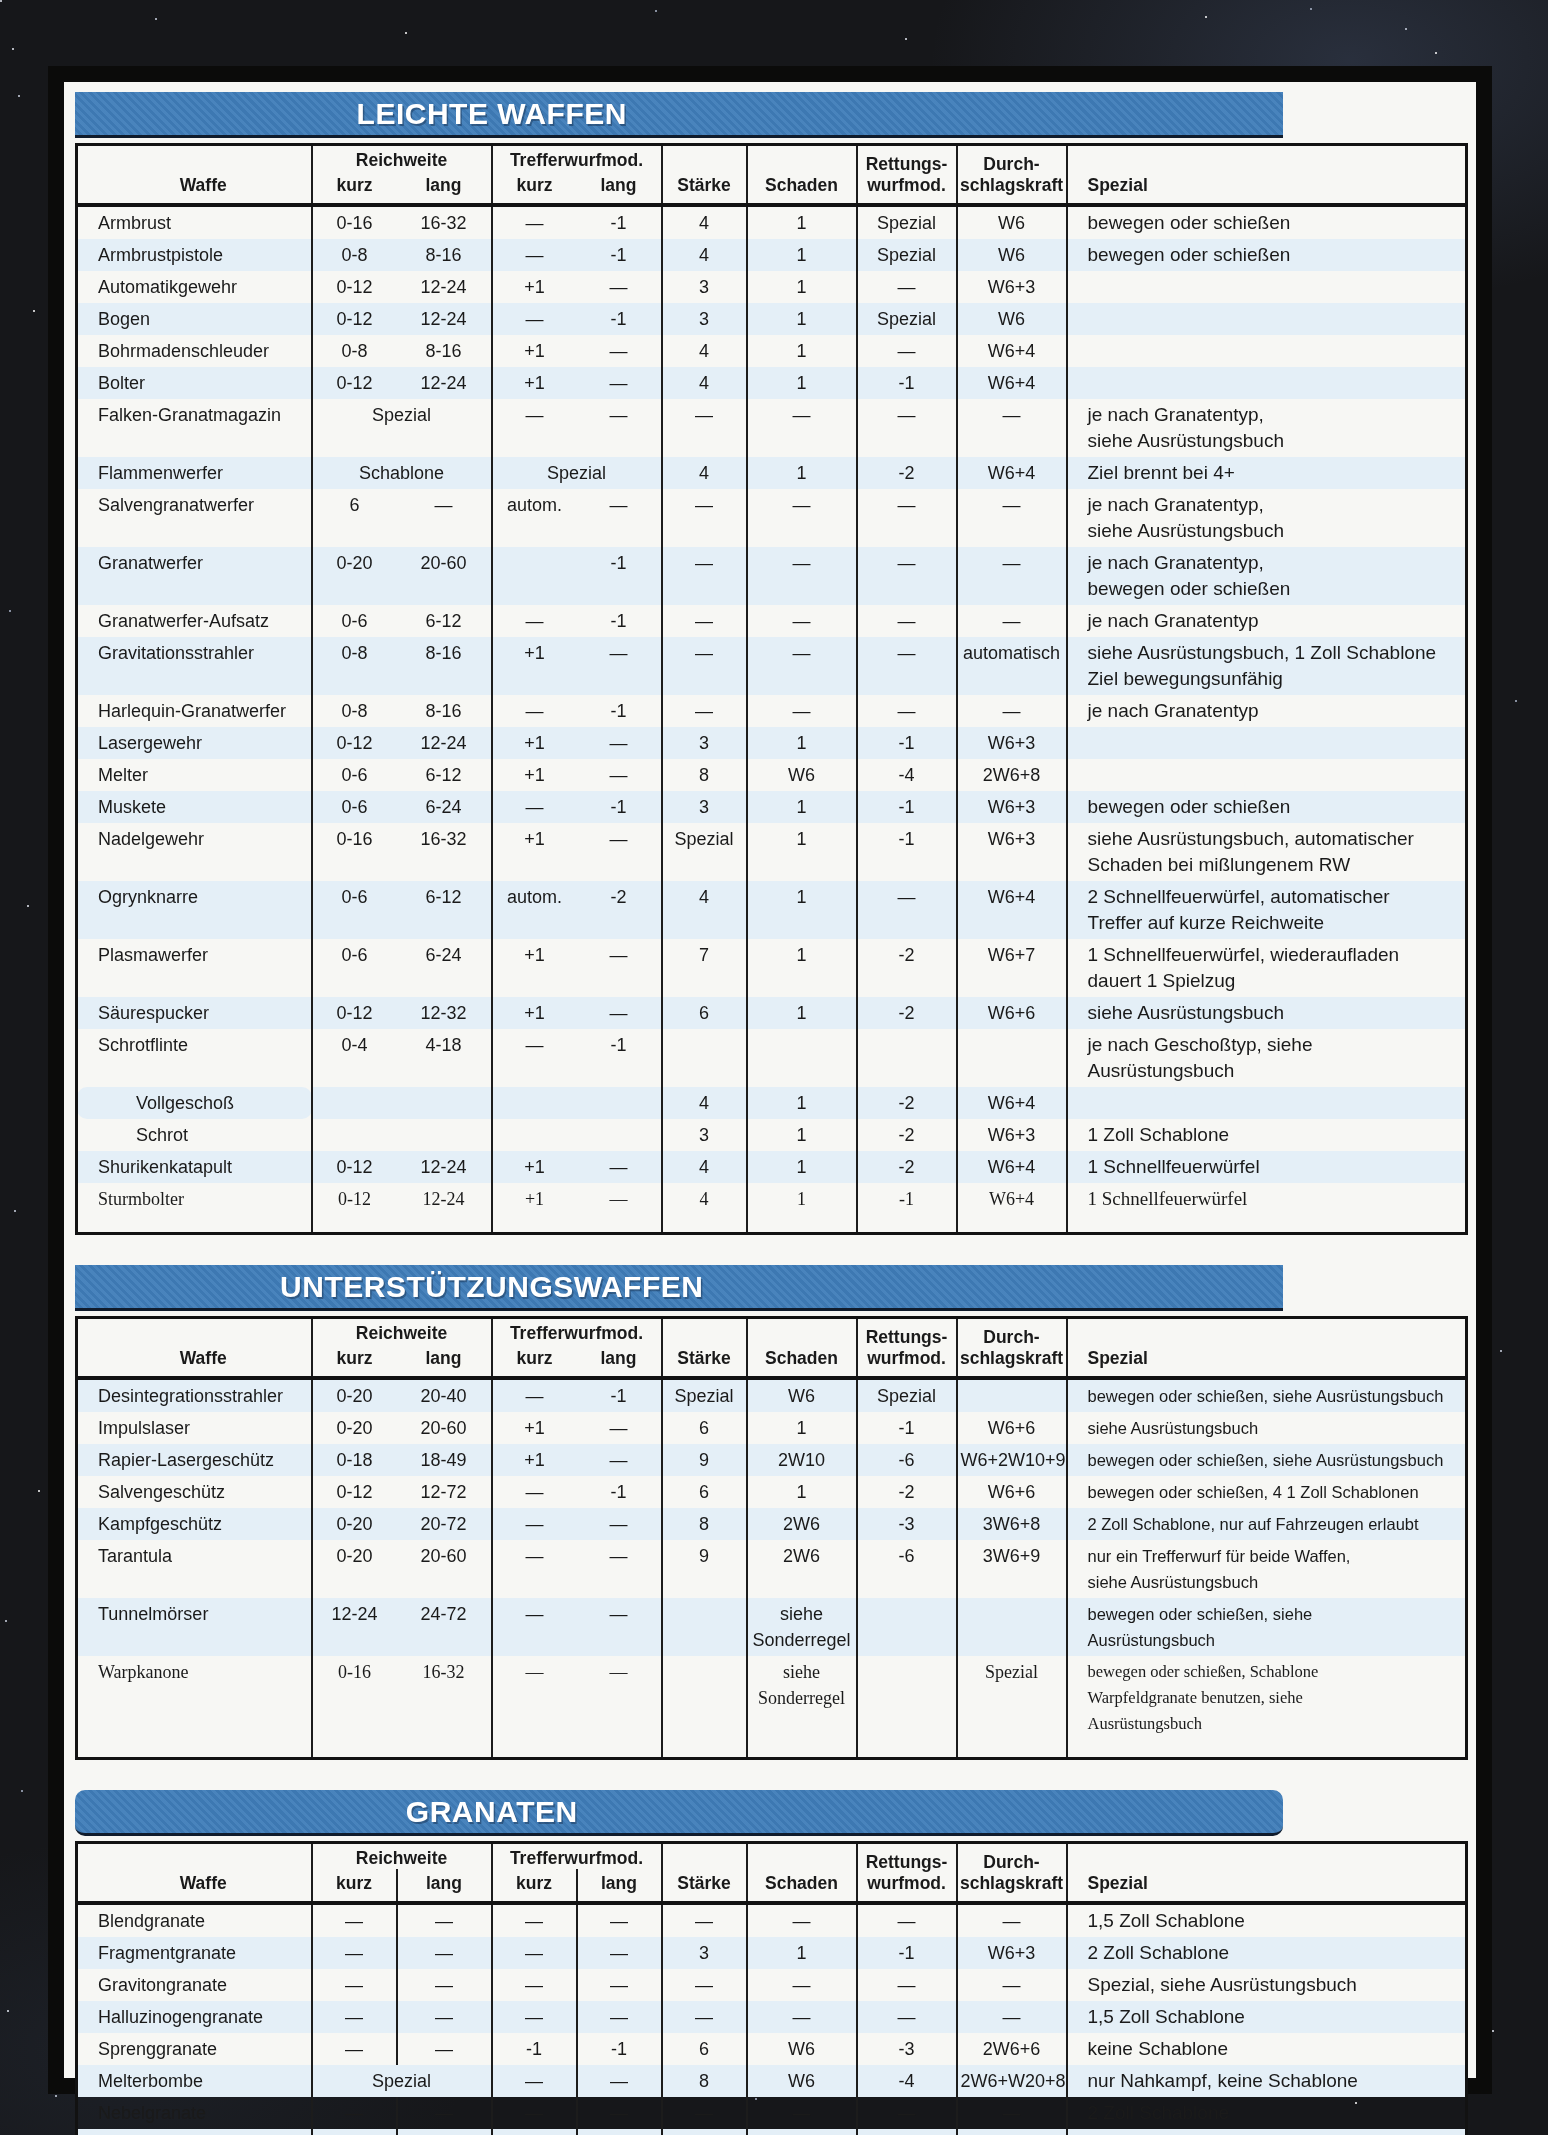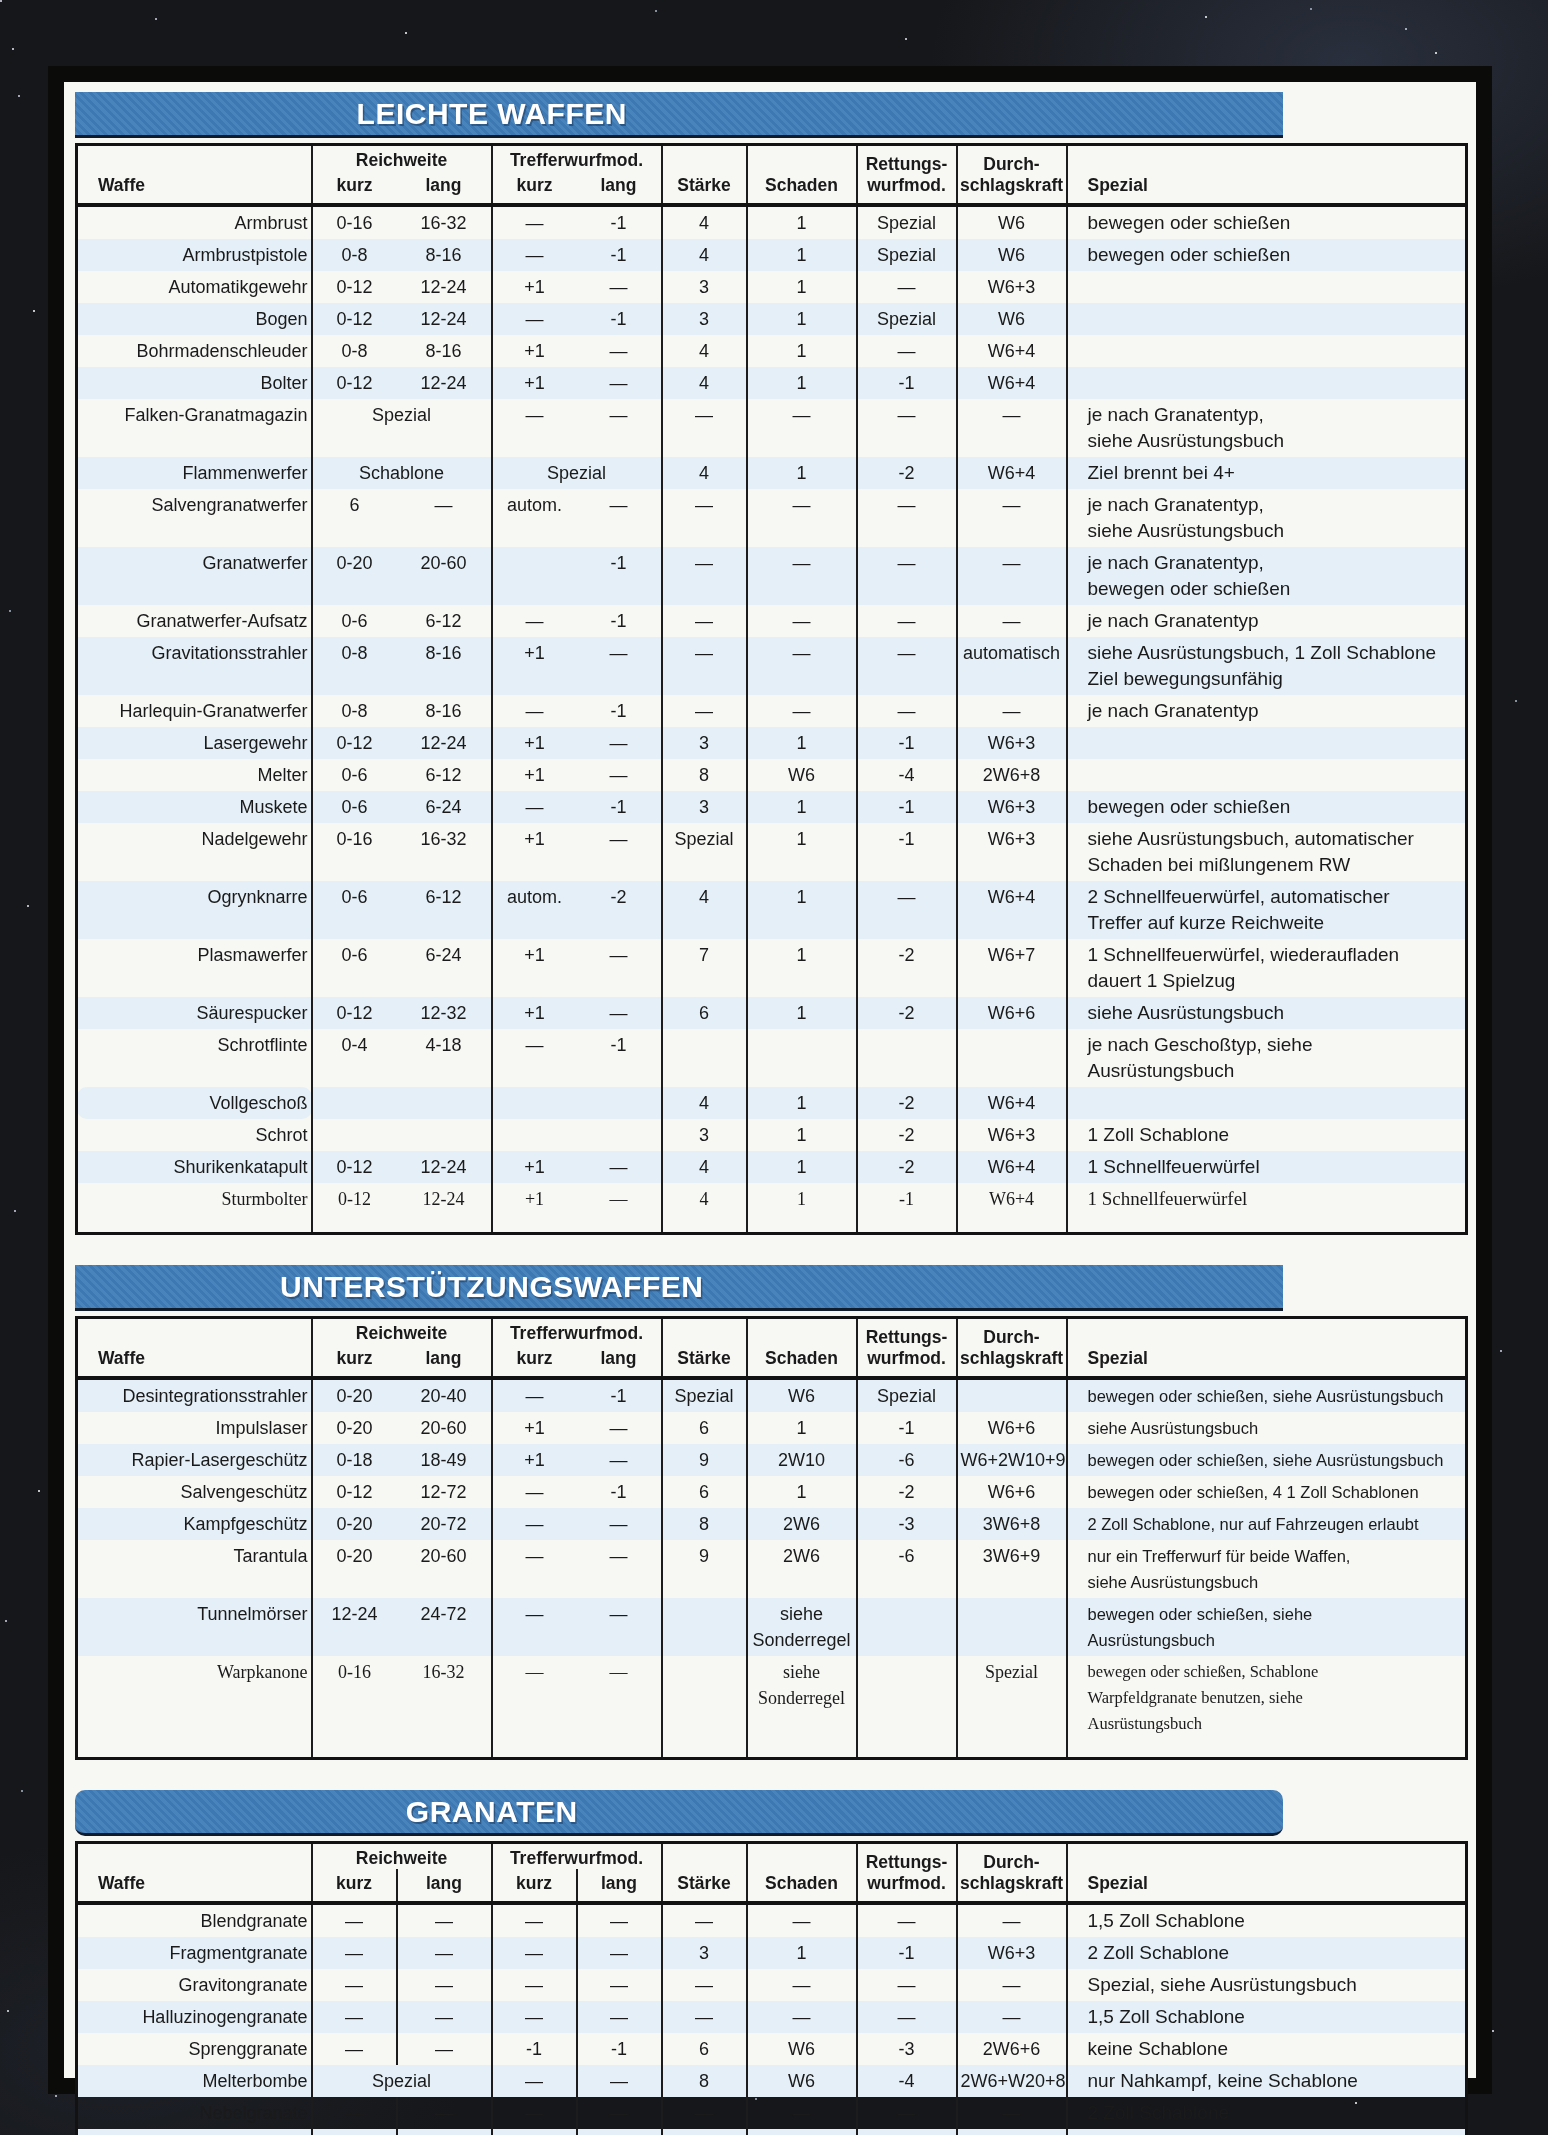--- a/index.html
+++ b/index.html
@@ -52,27 +52,27 @@
   }
   table.wtable:last-child{margin-bottom:0;}
   col.w-wa{width:235px}col.w-rk{width:85px}col.w-rl{width:95px}
   col.w-tk{width:85px}col.w-tl{width:85px}col.w-st{width:85px}
   col.w-sc{width:110px}col.w-re{width:100px}col.w-du{width:110px}col.w-sp{width:400px}
   thead{border-bottom:4px solid #121212;}
   th{
     font-weight:bold;font-size:17.5px;line-height:21px;vertical-align:bottom;
     text-align:center;padding:4px 2px 7px 2px;white-space:pre-line;
   }
-  th.c-wa{text-align:left;padding-left:20px;}
+  th.c-wa{text-align:center;padding-left:20px;}
   th.c-sp{text-align:left;padding-left:20px;}
   th.grp{padding-bottom:0;vertical-align:bottom;}
   td{
     vertical-align:top;text-align:center;padding:3px 3px;white-space:pre-line;
   }
-  td.c-wa{text-align:right;padding-left:20px;}
+  td.c-wa{text-align:left;padding-left:20px;}
   td.c-wa.indent{padding-left:58px;border-radius:10px;}
   td.c-sp{text-align:left;padding-left:20px;font-size:19px;}
   .t2 td.c-sp{font-size:16.5px;}
   
   th.c-rk,th.c-tk,th.c-st,th.c-sc,th.c-re,th.c-du,th.c-sp,
   td.c-rk,td.c-tk,td.c-st,td.c-sc,td.c-re,td.c-du,td.c-sp{border-left:2px solid #1c1c1c;}
   .t3 th.c-rl,.t3 th.c-tl,.t3 td.c-rl,.t3 td.c-tl{border-left:2px solid #1c1c1c;}
   
   .t1 tbody tr:nth-child(even),.t3 tbody tr:nth-child(even){background:#e4eff7;}
   .t2 tbody tr:nth-child(odd){background:#e4eff7;}

